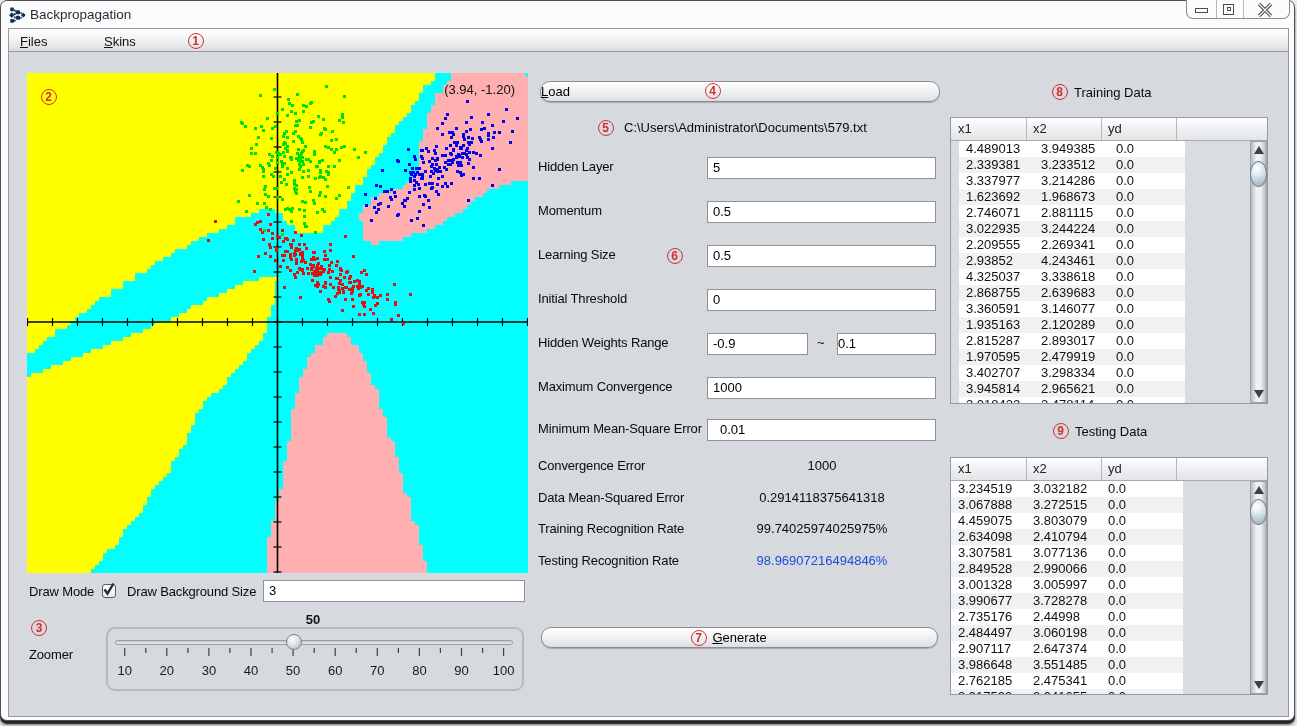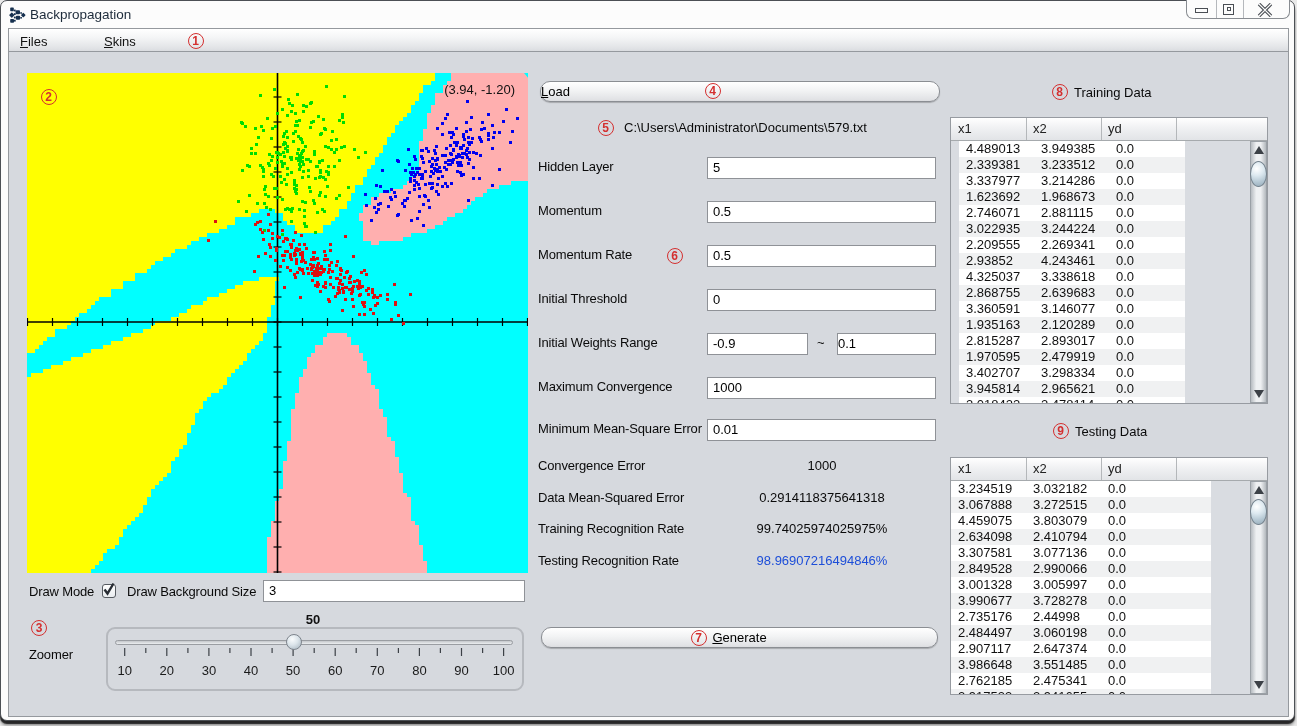--- a/index.html
+++ b/index.html
@@ -92,38 +92,38 @@
       <line x1="246.5" y1="474" x2="254.5" y2="474"></line>
       <line x1="246.5" y1="499" x2="254.5" y2="499"></line>
     </g>
 <path fill="#00dd00" d="M272 85h3v3h-3zM281 113h3v3h-3zM264 31h3v3h-3zM246 15h3v3h-3zM259 94h3v3h-3zM243 86h3v3h-3zM274 77h3v3h-3zM311 86h3v3h-3zM258 57h3v3h-3zM254 35h3v3h-3zM286 80h3v3h-3zM282 53h3v3h-3zM275 31h3v3h-3zM245 102h3v3h-3zM271 83h3v3h-3zM292 98h3v3h-3zM233 52h3v3h-3zM259 63h3v3h-3zM217 52h3v3h-3zM235 56h3v3h-3zM219 91h3v3h-3zM265 59h3v3h-3zM235 97h3v3h-3zM280 96h3v3h-3zM277 152h3v3h-3zM267 39h3v3h-3zM256 82h3v3h-3zM271 85h3v3h-3zM275 37h3v3h-3zM228 70h3v3h-3zM258 110h3v3h-3zM244 82h3v3h-3zM249 88h3v3h-3zM303 75h3v3h-3zM249 123h3v3h-3zM271 84h3v3h-3zM298 12h3v3h-3zM255 62h3v3h-3zM269 20h3v3h-3zM274 68h3v3h-3zM236 129h3v3h-3zM274 87h3v3h-3zM311 46h3v3h-3zM227 54h3v3h-3zM297 122h3v3h-3zM275 90h3v3h-3zM253 87h3v3h-3zM330 83h3v3h-3zM294 86h3v3h-3zM237 112h3v3h-3zM274 103h3v3h-3zM289 92h3v3h-3zM267 51h3v3h-3zM292 102h3v3h-3zM270 62h3v3h-3zM291 121h3v3h-3zM314 43h3v3h-3zM252 80h3v3h-3zM278 85h3v3h-3zM259 41h3v3h-3zM276 142h3v3h-3zM238 133h3v3h-3zM255 70h3v3h-3zM266 110h3v3h-3zM298 97h3v3h-3zM234 93h3v3h-3zM249 83h3v3h-3zM291 88h3v3h-3zM214 49h3v3h-3zM259 76h3v3h-3zM269 79h3v3h-3zM308 124h3v3h-3zM292 96h3v3h-3zM263 85h3v3h-3zM261 135h3v3h-3zM265 67h3v3h-3zM316 72h3v3h-3zM260 25h3v3h-3zM263 137h3v3h-3zM282 117h3v3h-3zM268 115h3v3h-3zM266 107h3v3h-3zM240 89h3v3h-3zM272 92h3v3h-3zM259 77h3v3h-3zM306 78h3v3h-3zM291 87h3v3h-3zM271 135h3v3h-3zM291 103h3v3h-3zM262 83h3v3h-3zM303 66h3v3h-3zM272 64h3v3h-3zM289 138h3v3h-3zM235 102h3v3h-3zM282 87h3v3h-3zM223 74h3v3h-3zM213 48h3v3h-3zM263 83h3v3h-3zM246 114h3v3h-3zM277 72h3v3h-3zM337 78h3v3h-3zM248 78h3v3h-3zM254 89h3v3h-3zM278 32h3v3h-3zM286 77h3v3h-3zM267 57h3v3h-3zM266 114h3v3h-3zM292 60h3v3h-3zM287 104h3v3h-3zM242 135h3v3h-3zM270 75h3v3h-3zM273 65h3v3h-3zM241 91h3v3h-3zM280 85h3v3h-3zM247 52h3v3h-3zM300 100h3v3h-3zM278 152h3v3h-3zM275 76h3v3h-3zM255 78h3v3h-3zM269 51h3v3h-3zM214 96h3v3h-3zM239 44h3v3h-3zM283 48h3v3h-3zM210 127h3v3h-3zM297 55h3v3h-3zM221 121h3v3h-3zM294 135h3v3h-3zM247 94h3v3h-3zM295 103h3v3h-3zM276 149h3v3h-3zM227 79h3v3h-3zM308 65h3v3h-3zM314 40h3v3h-3zM270 86h3v3h-3zM264 134h3v3h-3zM267 117h3v3h-3zM244 54h3v3h-3zM304 57h3v3h-3zM256 68h3v3h-3zM271 95h3v3h-3zM249 78h3v3h-3zM254 92h3v3h-3zM235 95h3v3h-3zM308 75h3v3h-3zM268 84h3v3h-3zM300 92h3v3h-3zM272 82h3v3h-3zM252 102h3v3h-3zM263 147h3v3h-3zM256 105h3v3h-3zM272 87h3v3h-3zM261 29h3v3h-3zM263 98h3v3h-3zM232 21h3v3h-3zM249 39h3v3h-3zM320 113h3v3h-3zM253 108h3v3h-3zM241 80h3v3h-3zM282 29h3v3h-3zM313 73h3v3h-3zM230 63h3v3h-3zM266 106h3v3h-3zM254 160h3v3h-3zM221 92h3v3h-3zM293 59h3v3h-3zM271 46h3v3h-3zM274 83h3v3h-3zM250 79h3v3h-3zM285 47h3v3h-3zM256 89h3v3h-3zM268 47h3v3h-3zM240 122h3v3h-3zM237 120h3v3h-3zM311 121h3v3h-3zM257 69h3v3h-3zM280 102h3v3h-3zM271 81h3v3h-3zM259 72h3v3h-3zM257 74h3v3h-3zM290 42h3v3h-3zM263 37h3v3h-3zM268 111h3v3h-3zM273 79h3v3h-3zM306 92h3v3h-3zM292 118h3v3h-3zM283 28h3v3h-3zM256 59h3v3h-3zM232 91h3v3h-3zM300 98h3v3h-3zM300 73h3v3h-3zM268 119h3v3h-3zM288 92h3v3h-3zM295 45h3v3h-3zM296 54h3v3h-3zM299 112h3v3h-3zM259 100h3v3h-3zM316 22h3v3h-3zM236 129h3v3h-3zM297 105h3v3h-3zM286 129h3v3h-3zM297 72h3v3h-3zM326 75h3v3h-3zM315 48h3v3h-3zM223 79h3v3h-3zM296 137h3v3h-3zM243 64h3v3h-3zM229 129h3v3h-3zM236 156h3v3h-3zM236 115h3v3h-3zM254 125h3v3h-3zM218 137h3v3h-3zM257 135h3v3h-3zM243 100h3v3h-3zM276 136h3v3h-3zM277 128h3v3h-3zM285 126h3v3h-3zM274 127h3v3h-3zM259 134h3v3h-3zM275 97h3v3h-3zM287 158h3v3h-3zM248 114h3v3h-3zM271 90h3v3h-3z"></path>
 <path fill="#0000ee" d="M406 76h3v3h-3zM454 48h3v3h-3zM464 74h3v3h-3zM394 100h3v3h-3zM393 82h3v3h-3zM393 100h3v3h-3zM421 58h3v3h-3zM423 109h3v3h-3zM428 54h3v3h-3zM350 135h3v3h-3zM471 58h3v3h-3zM398 74h3v3h-3zM438 76h3v3h-3zM414 102h3v3h-3zM402 102h3v3h-3zM430 80h3v3h-3zM448 79h3v3h-3zM406 94h3v3h-3zM409 95h3v3h-3zM435 71h3v3h-3zM386 115h3v3h-3zM352 112h3v3h-3zM432 88h3v3h-3zM385 98h3v3h-3zM337 120h3v3h-3zM386 111h3v3h-3zM408 117h3v3h-3zM377 126h3v3h-3zM356 117h3v3h-3zM418 95h3v3h-3zM440 63h3v3h-3zM403 92h3v3h-3zM386 106h3v3h-3zM409 54h3v3h-3zM439 74h3v3h-3zM394 84h3v3h-3zM426 68h3v3h-3zM438 48h3v3h-3zM394 76h3v3h-3zM377 96h3v3h-3zM430 89h3v3h-3zM433 101h3v3h-3zM451 63h3v3h-3zM374 129h3v3h-3zM387 100h3v3h-3zM369 86h3v3h-3zM352 129h3v3h-3zM420 90h3v3h-3zM428 71h3v3h-3zM388 108h3v3h-3zM465 63h3v3h-3zM435 60h3v3h-3zM424 58h3v3h-3zM425 76h3v3h-3zM444 64h3v3h-3zM363 115h3v3h-3zM441 85h3v3h-3zM445 93h3v3h-3zM347 124h3v3h-3zM429 88h3v3h-3zM410 104h3v3h-3zM445 78h3v3h-3zM404 109h3v3h-3zM409 84h3v3h-3zM429 88h3v3h-3zM395 130h3v3h-3zM439 83h3v3h-3zM404 84h3v3h-3zM434 83h3v3h-3zM403 114h3v3h-3zM453 67h3v3h-3zM429 68h3v3h-3zM417 109h3v3h-3zM425 60h3v3h-3zM460 65h3v3h-3zM475 47h3v3h-3zM348 111h3v3h-3zM452 81h3v3h-3zM431 81h3v3h-3zM400 77h3v3h-3zM381 118h3v3h-3zM453 55h3v3h-3zM354 96h3v3h-3zM427 68h3v3h-3zM460 61h3v3h-3zM360 132h3v3h-3zM403 97h3v3h-3zM366 118h3v3h-3zM424 88h3v3h-3zM464 51h3v3h-3zM350 130h3v3h-3zM394 104h3v3h-3zM441 78h3v3h-3zM460 40h3v3h-3zM422 71h3v3h-3zM397 122h3v3h-3zM425 85h3v3h-3zM409 85h3v3h-3zM407 96h3v3h-3zM383 100h3v3h-3zM428 82h3v3h-3zM418 74h3v3h-3zM411 93h3v3h-3zM393 76h3v3h-3zM376 132h3v3h-3zM391 94h3v3h-3zM443 43h3v3h-3zM404 90h3v3h-3zM359 117h3v3h-3zM460 59h3v3h-3zM423 63h3v3h-3zM489 44h3v3h-3zM440 126h3v3h-3zM387 85h3v3h-3zM363 125h3v3h-3zM456 54h3v3h-3zM370 87h3v3h-3zM381 90h3v3h-3zM436 79h3v3h-3zM382 107h3v3h-3zM414 112h3v3h-3zM395 88h3v3h-3zM420 86h3v3h-3zM471 95h3v3h-3zM407 79h3v3h-3zM438 57h3v3h-3zM397 97h3v3h-3zM423 80h3v3h-3zM343 146h3v3h-3zM362 123h3v3h-3zM435 62h3v3h-3zM393 104h3v3h-3zM451 104h3v3h-3zM440 89h3v3h-3zM439 27h3v3h-3zM440 68h3v3h-3zM442 55h3v3h-3zM412 97h3v3h-3zM386 102h3v3h-3zM400 126h3v3h-3zM401 109h3v3h-3zM379 124h3v3h-3zM394 103h3v3h-3zM408 90h3v3h-3zM423 86h3v3h-3zM409 110h3v3h-3zM348 138h3v3h-3zM407 86h3v3h-3zM429 97h3v3h-3zM452 65h3v3h-3zM432 74h3v3h-3zM384 94h3v3h-3zM382 98h3v3h-3zM478 35h3v3h-3zM419 40h3v3h-3zM484 57h3v3h-3zM382 104h3v3h-3zM433 91h3v3h-3zM431 82h3v3h-3zM434 79h3v3h-3zM414 49h3v3h-3zM417 81h3v3h-3zM422 90h3v3h-3zM370 140h3v3h-3zM419 112h3v3h-3zM396 121h3v3h-3zM408 72h3v3h-3zM380 75h3v3h-3zM438 80h3v3h-3zM441 70h3v3h-3zM430 91h3v3h-3zM422 79h3v3h-3zM417 88h3v3h-3zM386 82h3v3h-3zM409 97h3v3h-3zM391 94h3v3h-3zM428 83h3v3h-3zM416 93h3v3h-3zM432 73h3v3h-3zM367 122h3v3h-3zM443 68h3v3h-3zM391 114h3v3h-3zM390 110h3v3h-3zM401 87h3v3h-3zM388 94h3v3h-3zM435 100h3v3h-3zM391 100h3v3h-3zM410 120h3v3h-3zM436 65h3v3h-3zM425 75h3v3h-3zM414 60h3v3h-3zM466 58h3v3h-3zM346 133h3v3h-3zM376 126h3v3h-3zM338 131h3v3h-3zM397 110h3v3h-3zM464 111h3v3h-3zM404 113h3v3h-3zM414 81h3v3h-3zM405 99h3v3h-3zM369 141h3v3h-3zM482 68h3v3h-3zM433 74h3v3h-3zM417 44h3v3h-3zM393 100h3v3h-3zM432 98h3v3h-3zM423 80h3v3h-3zM391 122h3v3h-3zM391 137h3v3h-3zM389 98h3v3h-3zM389 144h3v3h-3zM395 151h3v3h-3zM401 133h3v3h-3zM383 146h3v3h-3zM445 104h3v3h-3z"></path>
 <path fill="#dd1111" d="M312 195h3v3h-3zM342 235h3v3h-3zM234 158h3v3h-3zM359 220h3v3h-3zM299 185h3v3h-3zM269 176h3v3h-3zM259 193h3v3h-3zM254 181h3v3h-3zM296 177h3v3h-3zM325 212h3v3h-3zM314 210h3v3h-3zM314 214h3v3h-3zM235 165h3v3h-3zM244 159h3v3h-3zM347 231h3v3h-3zM331 211h3v3h-3zM382 220h3v3h-3zM340 214h3v3h-3zM263 170h3v3h-3zM335 230h3v3h-3zM311 218h3v3h-3zM308 191h3v3h-3zM266 181h3v3h-3zM295 197h3v3h-3zM297 181h3v3h-3zM336 196h3v3h-3zM300 198h3v3h-3zM349 229h3v3h-3zM271 175h3v3h-3zM325 182h3v3h-3zM312 206h3v3h-3zM268 174h3v3h-3zM259 165h3v3h-3zM332 213h3v3h-3zM319 197h3v3h-3zM287 198h3v3h-3zM309 204h3v3h-3zM274 178h3v3h-3zM302 203h3v3h-3zM274 184h3v3h-3zM309 187h3v3h-3zM330 214h3v3h-3zM286 185h3v3h-3zM333 198h3v3h-3zM262 170h3v3h-3zM283 194h3v3h-3zM251 163h3v3h-3zM284 206h3v3h-3zM289 212h3v3h-3zM290 189h3v3h-3zM283 195h3v3h-3zM331 240h3v3h-3zM346 222h3v3h-3zM257 164h3v3h-3zM338 216h3v3h-3zM242 150h3v3h-3zM276 170h3v3h-3zM288 194h3v3h-3zM301 195h3v3h-3zM257 177h3v3h-3zM268 186h3v3h-3zM301 191h3v3h-3zM272 180h3v3h-3zM274 181h3v3h-3zM321 204h3v3h-3zM331 207h3v3h-3zM291 198h3v3h-3zM296 195h3v3h-3zM293 198h3v3h-3zM274 196h3v3h-3zM272 195h3v3h-3zM265 166h3v3h-3zM322 202h3v3h-3zM293 192h3v3h-3zM290 194h3v3h-3zM297 208h3v3h-3zM318 198h3v3h-3zM346 221h3v3h-3zM284 193h3v3h-3zM275 199h3v3h-3zM295 212h3v3h-3zM271 170h3v3h-3zM340 220h3v3h-3zM331 208h3v3h-3zM315 217h3v3h-3zM289 197h3v3h-3zM322 208h3v3h-3zM334 212h3v3h-3zM311 209h3v3h-3zM280 199h3v3h-3zM240 156h3v3h-3zM329 212h3v3h-3zM282 190h3v3h-3zM266 179h3v3h-3zM324 217h3v3h-3zM312 194h3v3h-3zM249 162h3v3h-3zM302 176h3v3h-3zM285 191h3v3h-3zM324 225h3v3h-3zM240 140h3v3h-3zM285 183h3v3h-3zM286 201h3v3h-3zM345 223h3v3h-3zM267 158h3v3h-3zM187 147h3v3h-3zM254 156h3v3h-3zM297 213h3v3h-3zM326 207h3v3h-3zM359 225h3v3h-3zM309 204h3v3h-3zM267 180h3v3h-3zM323 219h3v3h-3zM292 200h3v3h-3zM289 191h3v3h-3zM289 208h3v3h-3zM336 228h3v3h-3zM262 180h3v3h-3zM259 177h3v3h-3zM293 194h3v3h-3zM293 194h3v3h-3zM263 185h3v3h-3zM262 183h3v3h-3zM308 204h3v3h-3zM336 232h3v3h-3zM321 208h3v3h-3zM317 213h3v3h-3zM334 228h3v3h-3zM232 147h3v3h-3zM244 164h3v3h-3zM262 196h3v3h-3zM258 164h3v3h-3zM255 186h3v3h-3zM303 188h3v3h-3zM248 174h3v3h-3zM285 178h3v3h-3zM227 150h3v3h-3zM263 173h3v3h-3zM344 218h3v3h-3zM271 194h3v3h-3zM302 210h3v3h-3zM315 218h3v3h-3zM277 188h3v3h-3zM307 222h3v3h-3zM297 209h3v3h-3zM318 213h3v3h-3zM278 174h3v3h-3zM242 173h3v3h-3zM256 181h3v3h-3zM275 186h3v3h-3zM310 213h3v3h-3zM284 199h3v3h-3zM283 185h3v3h-3zM286 197h3v3h-3zM331 221h3v3h-3zM273 187h3v3h-3zM349 223h3v3h-3zM255 167h3v3h-3zM274 185h3v3h-3zM317 225h3v3h-3zM301 227h3v3h-3zM267 176h3v3h-3zM296 185h3v3h-3zM272 179h3v3h-3zM329 206h3v3h-3zM316 203h3v3h-3zM268 185h3v3h-3zM313 196h3v3h-3zM279 194h3v3h-3zM289 201h3v3h-3zM290 210h3v3h-3zM266 200h3v3h-3zM305 213h3v3h-3zM300 225h3v3h-3zM312 200h3v3h-3zM332 220h3v3h-3zM285 192h3v3h-3zM241 170h3v3h-3zM273 195h3v3h-3zM304 197h3v3h-3zM287 211h3v3h-3zM309 219h3v3h-3zM321 215h3v3h-3zM289 198h3v3h-3zM296 185h3v3h-3zM230 182h3v3h-3zM242 182h3v3h-3zM237 179h3v3h-3zM267 203h3v3h-3zM232 155h3v3h-3zM345 239h3v3h-3zM302 170h3v3h-3zM256 213h3v3h-3zM338 200h3v3h-3zM367 230h3v3h-3zM352 221h3v3h-3zM289 184h3v3h-3zM268 174h3v3h-3zM229 148h3v3h-3zM248 176h3v3h-3zM272 223h3v3h-3zM311 216h3v3h-3zM226 197h3v3h-3zM336 240h3v3h-3zM292 217h3v3h-3zM269 198h3v3h-3zM272 179h3v3h-3zM310 215h3v3h-3zM273 161h3v3h-3zM252 192h3v3h-3zM274 195h3v3h-3zM367 228h3v3h-3zM180 166h3v3h-3zM370 241h3v3h-3zM317 162h3v3h-3zM247 186h3v3h-3zM286 178h3v3h-3zM325 232h3v3h-3zM324 214h3v3h-3zM314 236h3v3h-3zM268 189h3v3h-3zM363 245h3v3h-3zM375 249h3v3h-3zM366 210h3v3h-3zM344 215h3v3h-3z"></path>
 <text x="488" y="21" font-size="13" fill="#111" text-anchor="end" font-family="Liberation Sans, sans-serif">(3.94, -1.20)</text>
 </svg>
 <div style="position:absolute;left:538px;top:159px;font-size:13px;color:#0a0a0a;white-space:nowrap;letter-spacing:-0.15px">Hidden Layer</div>
 <div style="position:absolute;left:538px;top:203px;font-size:13px;color:#0a0a0a;white-space:nowrap;letter-spacing:-0.15px">Momentum</div>
-<div style="position:absolute;left:538px;top:247px;font-size:13px;color:#0a0a0a;white-space:nowrap;letter-spacing:-0.15px">Momentum Rate</div>
+<div style="position:absolute;left:538px;top:247px;font-size:13px;color:#0a0a0a;white-space:nowrap;letter-spacing:-0.15px">Learning Size</div>
 <div style="position:absolute;left:538px;top:291px;font-size:13px;color:#0a0a0a;white-space:nowrap;letter-spacing:-0.15px">Initial Threshold</div>
-<div style="position:absolute;left:538px;top:335px;font-size:13px;color:#0a0a0a;white-space:nowrap;letter-spacing:-0.15px">Initial Weights Range</div>
+<div style="position:absolute;left:538px;top:335px;font-size:13px;color:#0a0a0a;white-space:nowrap;letter-spacing:-0.15px">Hidden Weights Range</div>
 <div style="position:absolute;left:538px;top:379px;font-size:13px;color:#0a0a0a;white-space:nowrap;letter-spacing:-0.15px">Maximum Convergence</div>
 <div style="position:absolute;left:538px;top:421px;font-size:13px;color:#0a0a0a;white-space:nowrap;letter-spacing:-0.15px">Minimum Mean-Square Error</div>
 <div style="position:absolute;left:538px;top:458px;font-size:13px;color:#0a0a0a;white-space:nowrap;letter-spacing:-0.15px">Convergence Error</div>
 <div style="position:absolute;left:538px;top:490px;font-size:13px;color:#0a0a0a;white-space:nowrap;letter-spacing:-0.15px">Data Mean-Squared Error</div>
 <div style="position:absolute;left:538px;top:521px;font-size:13px;color:#0a0a0a;white-space:nowrap;letter-spacing:-0.15px">Training Recognition Rate</div>
 <div style="position:absolute;left:538px;top:553px;font-size:13px;color:#0a0a0a;white-space:nowrap;letter-spacing:-0.15px">Testing Recognition Rate</div>
 <div style="position:absolute;left:707px;top:157px;width:229px;height:22px;background:#fff;border:1px solid #8f9297;box-sizing:border-box;font-size:13px;color:#000;line-height:20px;padding-left:5px">5</div>
 <div style="position:absolute;left:707px;top:201px;width:229px;height:22px;background:#fff;border:1px solid #8f9297;box-sizing:border-box;font-size:13px;color:#000;line-height:20px;padding-left:5px">0.5</div>
 <div style="position:absolute;left:707px;top:245px;width:229px;height:22px;background:#fff;border:1px solid #8f9297;box-sizing:border-box;font-size:13px;color:#000;line-height:20px;padding-left:5px">0.5</div>
 <div style="position:absolute;left:707px;top:289px;width:229px;height:22px;background:#fff;border:1px solid #8f9297;box-sizing:border-box;font-size:13px;color:#000;line-height:20px;padding-left:5px">0</div>
 <div style="position:absolute;left:707px;top:333px;width:101px;height:22px;background:#fff;border:1px solid #8f9297;box-sizing:border-box;font-size:13px;color:#000;line-height:20px;padding-left:5px">-0.9</div>
 <div style="position:absolute;left:817px;top:335px;font-size:13px;color:#0a0a0a;white-space:nowrap;letter-spacing:-0.15px">~</div>
 <div style="position:absolute;left:837px;top:333px;width:99px;height:22px;background:#fff;border:1px solid #8f9297;box-sizing:border-box;font-size:13px;color:#000;line-height:20px;">0.1</div>
 <div style="position:absolute;left:707px;top:377px;width:229px;height:22px;background:#fff;border:1px solid #8f9297;box-sizing:border-box;font-size:13px;color:#000;line-height:20px;padding-left:5px">1000</div>
-<div style="position:absolute;left:707px;top:419px;width:229px;height:22px;background:#fff;border:1px solid #8f9297;box-sizing:border-box;font-size:13px;color:#000;line-height:20px;padding-left:5px">0.01</div>
+<div style="position:absolute;left:707px;top:419px;width:229px;height:22px;background:#fff;border:1px solid #8f9297;box-sizing:border-box;font-size:13px;color:#000;line-height:20px;padding-left:12px">0.01</div>
 <div style="position:absolute;left:707px;top:458px;width:230px;text-align:center;font-size:13px;color:#0a0a0a">1000</div>
 <div style="position:absolute;left:707px;top:490px;width:230px;text-align:center;font-size:13px;color:#0a0a0a">0.2914118375641318</div>
 <div style="position:absolute;left:707px;top:521px;width:230px;text-align:center;font-size:13px;color:#0a0a0a">99.74025974025975%</div>
 <div style="position:absolute;left:707px;top:553px;width:230px;text-align:center;font-size:13px;color:#1d4ed8">98.96907216494846%</div>
 <div style="position:absolute;left:624px;top:120px;font-size:13px;color:#0a0a0a">C:\Users\Administrator\Documents\579.txt</div>
 <div style="position:absolute;left:540px;top:81px;width:400px;height:21px;background:linear-gradient(#ffffff,#f2f3f4 45%,#e2e3e6 90%,#dcdde0);border:1px solid #8b8e93;border-radius:10px;box-shadow:0 1px 1px rgba(0,0,0,0.22);box-sizing:border-box;text-align:left;font-size:13px;color:#000;line-height:19px"><span style="text-decoration:underline">L</span>oad</div>
 <div style="position:absolute;left:541px;top:627px;width:397px;height:21px;background:linear-gradient(#ffffff,#f2f3f4 45%,#e2e3e6 90%,#dcdde0);border:1px solid #8b8e93;border-radius:10px;box-shadow:0 1px 1px rgba(0,0,0,0.22);box-sizing:border-box;text-align:center;font-size:13px;color:#000;line-height:19px"><span style="text-decoration:underline">G</span>enerate</div>
 <div style="position:absolute;left:950px;top:117px;width:318px;height:287px;border:1px solid #979ba1;box-sizing:border-box;background:#d9dce1">
     <div style="position:absolute;left:0;top:0;right:0;height:23px;background:linear-gradient(#ffffff,#f0f1f3 45%,#e2e4e7);border-bottom:1px solid #a6aaad;box-sizing:border-box">
       <div style="position:absolute;left:1px;top:0;width:75px;height:100%;border-right:1px solid #b4b7ba;box-sizing:border-box;font-size:13px;color:#222;line-height:21px;padding-left:6px">x1</div>
@@ -154,21 +154,21 @@
       <div style="position:absolute;left:3px;bottom:4px;width:0;height:0;border-left:5px solid transparent;border-right:5px solid transparent;border-top:8px solid #3c4147"></div>
       <div style="position:absolute;left:-1px;top:19px;width:17px;height:26px;border-radius:50%;background:radial-gradient(circle at 38% 28%, #ffffff, #dde9f0 35%, #b3c6d2 70%, #93a9b7);border:1px solid #74828d;box-sizing:border-box"></div>
     </div>
   </div>
 <div style="position:absolute;left:950px;top:457px;width:318px;height:238px;border:1px solid #979ba1;box-sizing:border-box;background:#d9dce1">
     <div style="position:absolute;left:0;top:0;right:0;height:23px;background:linear-gradient(#ffffff,#f0f1f3 45%,#e2e4e7);border-bottom:1px solid #a6aaad;box-sizing:border-box">
       <div style="position:absolute;left:1px;top:0;width:75px;height:100%;border-right:1px solid #b4b7ba;box-sizing:border-box;font-size:13px;color:#222;line-height:21px;padding-left:6px">x1</div>
       <div style="position:absolute;left:76px;top:0;width:75px;height:100%;border-right:1px solid #b4b7ba;box-sizing:border-box;font-size:13px;color:#222;line-height:21px;padding-left:6px">x2</div>
       <div style="position:absolute;left:151px;top:0;width:75px;height:100%;border-right:1px solid #b4b7ba;box-sizing:border-box;font-size:13px;color:#222;line-height:21px;padding-left:6px">yd</div>
     </div>
-    <div style="position:absolute;left:0;top:23px;width:260px;bottom:0;background:#fff;overflow:hidden">
+    <div style="position:absolute;left:0;top:23px;width:232px;bottom:0;background:#fff;overflow:hidden">
       <div style="height:16px;background:#ffffff;font-size:13px;color:#111;line-height:16px;white-space:nowrap"><span style="display:inline-block;width:75px;padding-left:7px;box-sizing:border-box">3.234519</span><span style="display:inline-block;width:75px;padding-left:7px;box-sizing:border-box">3.032182</span><span style="display:inline-block;width:75px;padding-left:7px;box-sizing:border-box">0.0</span></div>
       <div style="height:16px;background:#f0f1f2;font-size:13px;color:#111;line-height:16px;white-space:nowrap"><span style="display:inline-block;width:75px;padding-left:7px;box-sizing:border-box">3.067888</span><span style="display:inline-block;width:75px;padding-left:7px;box-sizing:border-box">3.272515</span><span style="display:inline-block;width:75px;padding-left:7px;box-sizing:border-box">0.0</span></div>
       <div style="height:16px;background:#ffffff;font-size:13px;color:#111;line-height:16px;white-space:nowrap"><span style="display:inline-block;width:75px;padding-left:7px;box-sizing:border-box">4.459075</span><span style="display:inline-block;width:75px;padding-left:7px;box-sizing:border-box">3.803079</span><span style="display:inline-block;width:75px;padding-left:7px;box-sizing:border-box">0.0</span></div>
       <div style="height:16px;background:#f0f1f2;font-size:13px;color:#111;line-height:16px;white-space:nowrap"><span style="display:inline-block;width:75px;padding-left:7px;box-sizing:border-box">2.634098</span><span style="display:inline-block;width:75px;padding-left:7px;box-sizing:border-box">2.410794</span><span style="display:inline-block;width:75px;padding-left:7px;box-sizing:border-box">0.0</span></div>
       <div style="height:16px;background:#ffffff;font-size:13px;color:#111;line-height:16px;white-space:nowrap"><span style="display:inline-block;width:75px;padding-left:7px;box-sizing:border-box">3.307581</span><span style="display:inline-block;width:75px;padding-left:7px;box-sizing:border-box">3.077136</span><span style="display:inline-block;width:75px;padding-left:7px;box-sizing:border-box">0.0</span></div>
       <div style="height:16px;background:#f0f1f2;font-size:13px;color:#111;line-height:16px;white-space:nowrap"><span style="display:inline-block;width:75px;padding-left:7px;box-sizing:border-box">2.849528</span><span style="display:inline-block;width:75px;padding-left:7px;box-sizing:border-box">2.990066</span><span style="display:inline-block;width:75px;padding-left:7px;box-sizing:border-box">0.0</span></div>
       <div style="height:16px;background:#ffffff;font-size:13px;color:#111;line-height:16px;white-space:nowrap"><span style="display:inline-block;width:75px;padding-left:7px;box-sizing:border-box">3.001328</span><span style="display:inline-block;width:75px;padding-left:7px;box-sizing:border-box">3.005997</span><span style="display:inline-block;width:75px;padding-left:7px;box-sizing:border-box">0.0</span></div>
       <div style="height:16px;background:#f0f1f2;font-size:13px;color:#111;line-height:16px;white-space:nowrap"><span style="display:inline-block;width:75px;padding-left:7px;box-sizing:border-box">3.990677</span><span style="display:inline-block;width:75px;padding-left:7px;box-sizing:border-box">3.728278</span><span style="display:inline-block;width:75px;padding-left:7px;box-sizing:border-box">0.0</span></div>
       <div style="height:16px;background:#ffffff;font-size:13px;color:#111;line-height:16px;white-space:nowrap"><span style="display:inline-block;width:75px;padding-left:7px;box-sizing:border-box">2.735176</span><span style="display:inline-block;width:75px;padding-left:7px;box-sizing:border-box">2.44998</span><span style="display:inline-block;width:75px;padding-left:7px;box-sizing:border-box">0.0</span></div>
       <div style="height:16px;background:#f0f1f2;font-size:13px;color:#111;line-height:16px;white-space:nowrap"><span style="display:inline-block;width:75px;padding-left:7px;box-sizing:border-box">2.484497</span><span style="display:inline-block;width:75px;padding-left:7px;box-sizing:border-box">3.060198</span><span style="display:inline-block;width:75px;padding-left:7px;box-sizing:border-box">0.0</span></div>

